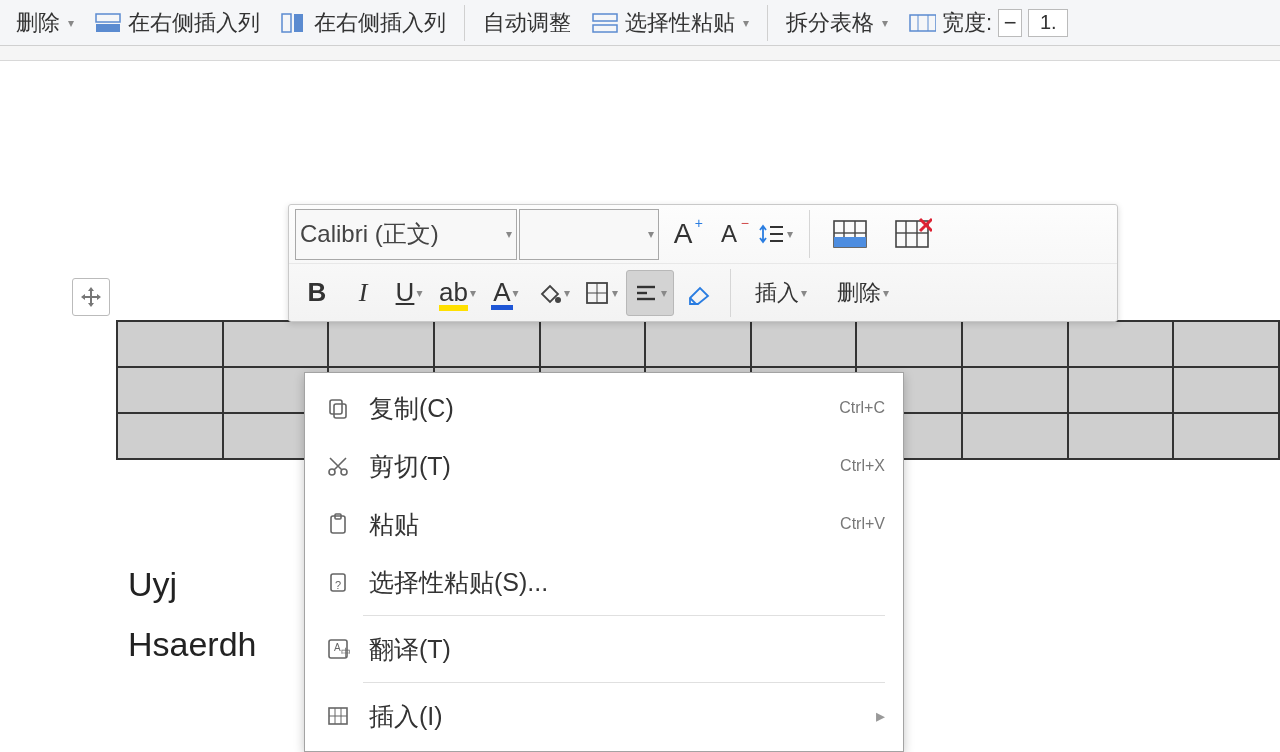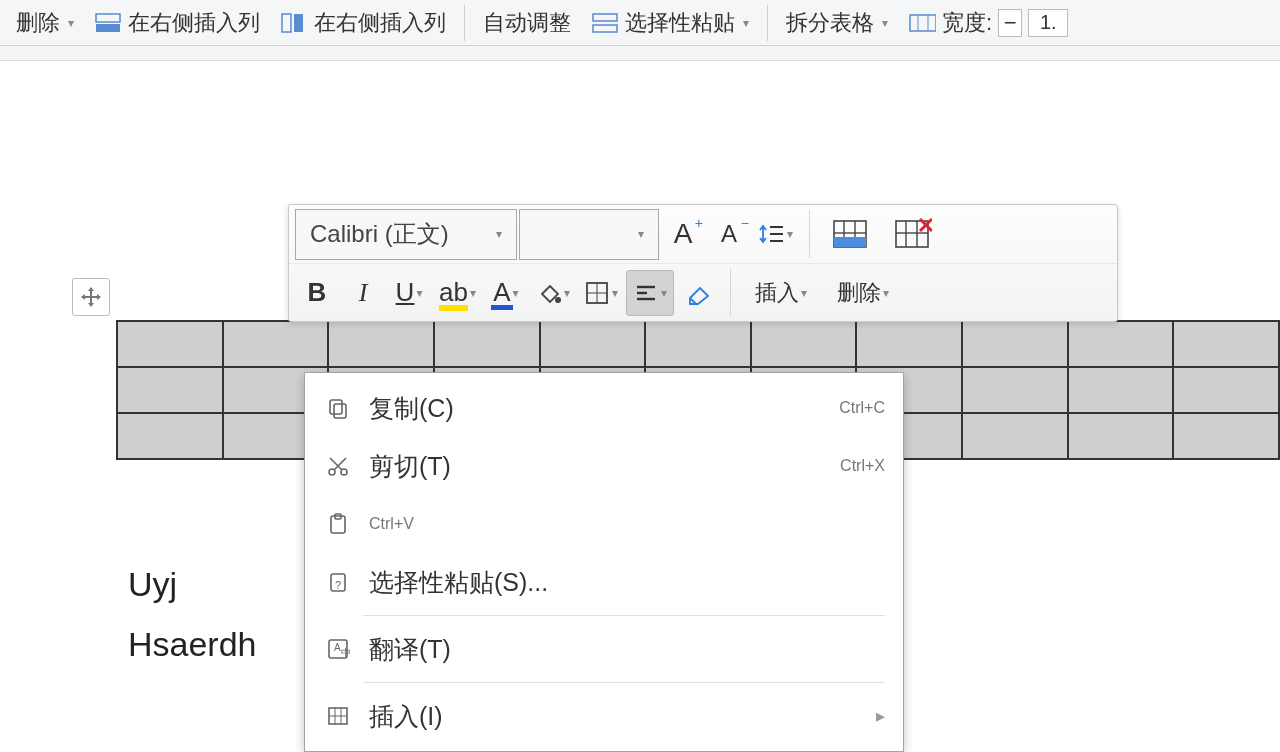--- a/index.html
+++ b/index.html
@@ -123,21 +123,21 @@
 }
 .mt-btn.active { background:#d3d3d3; border:1px solid #b8b8b8; }
 .mt-stack { display:flex; flex-direction:column; align-items:center; padding:0 10px; cursor:pointer; }
 
 .font-box {
   border: 1px solid #a8a8a8;
   background: #f8f8f8;
   height: 51px;
   display: flex;
   align-items: center;
-  padding: 0 14px;
+  padding: 0 4px;
   font-size: 24px;
   color:#444;
 }
 .font-name { width: 222px; justify-content: space-between; }
 .font-size { width: 140px; justify-content: flex-end; }
 
 
 .ctx-menu {
   position: absolute;
   top: 372px;
@@ -407,20 +407,21 @@
     <span class="ctx-label">剪切(T)</span>
     <span class="ctx-shortcut">Ctrl+X</span>
   </div>
   <div class="ctx-item">
     <span class="ctx-icon">
       <svg width="24" height="24">
           <rect x="5" y="4" width="14" height="17" fill="none" stroke="#666" stroke-width="1.6" rx="2"></rect>
           <rect x="9" y="2" width="6" height="5" fill="none" stroke="#666" stroke-width="1.6" rx="1"></rect>
         </svg>
     </span>
+    <span class="ctx-label">粘贴</span>
     <span class="ctx-shortcut">Ctrl+V</span>
   </div>
   <div class="ctx-item">
     <span class="ctx-icon">
       <svg width="24" height="24">
           <rect x="5" y="4" width="14" height="17" fill="none" stroke="#666" stroke-width="1.6" rx="2"></rect>
           <text x="12" y="19" font-size="11" text-anchor="middle" fill="#666">?</text>
         </svg>
     </span>
     <span class="ctx-label">选择性粘贴(S)...</span>

